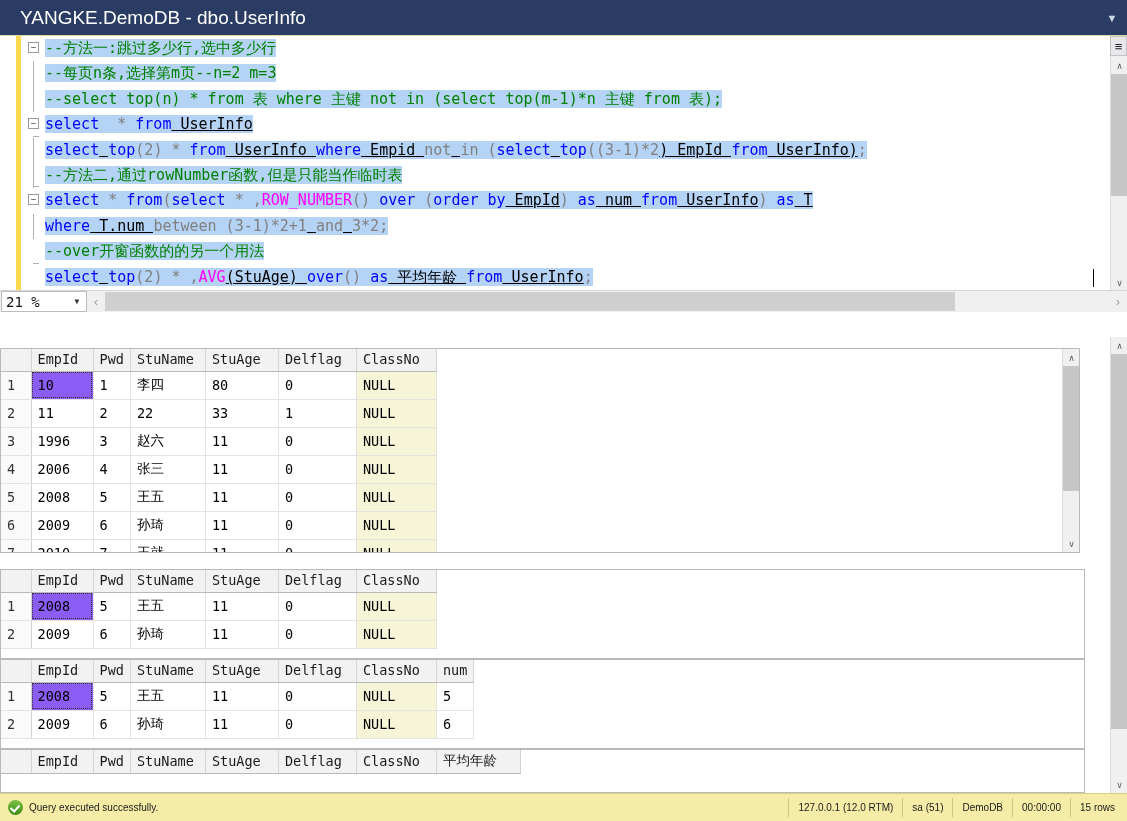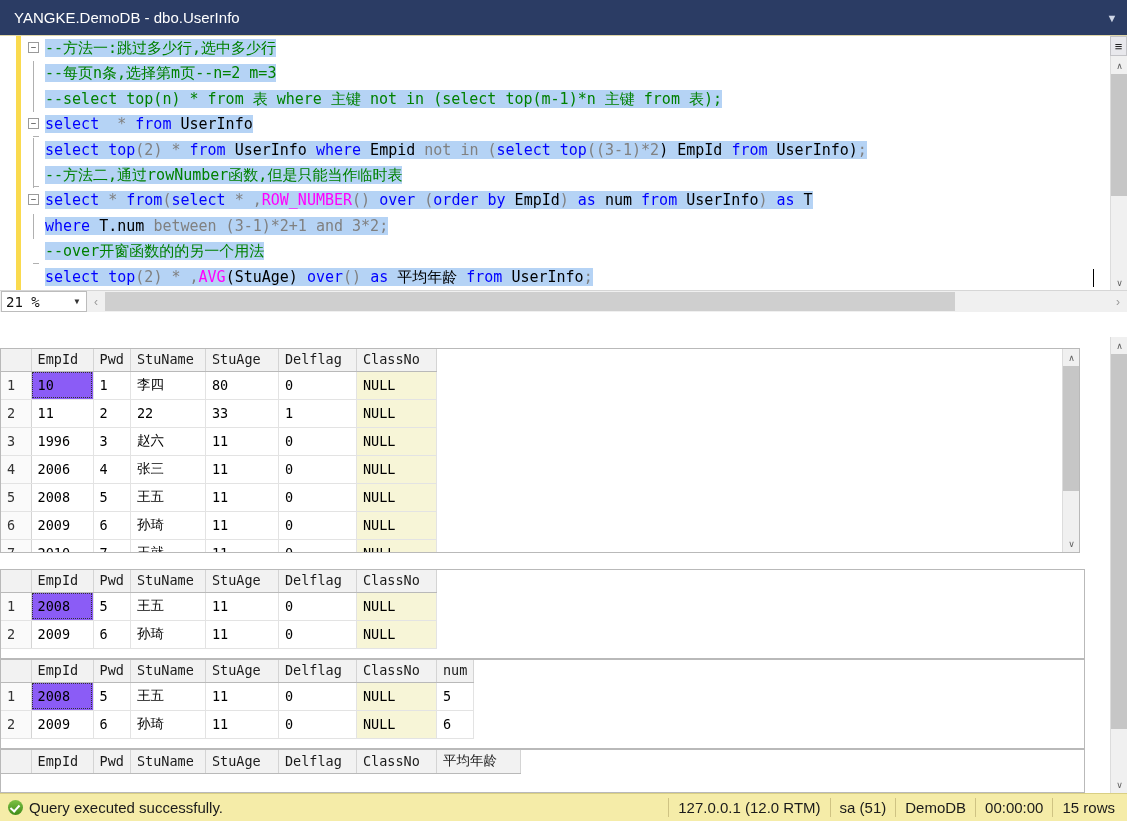--- a/index.html
+++ b/index.html
@@ -28,22 +28,22 @@
     cursor: default;
   }
   .tab.active {
     background: #fdf4d3;
     color: #1a1a1a;
     border-top: 2px solid #ffd14a;
   }
   .tab.inactive {
     color: #ffffff;
     background: transparent;
-    font-size: 15px;
-    padding-left: 14px;
+    font-size: 19px;
+    padding-left: 20px;
   }
   .tab-close {
     margin-left: 10px;
     font-size: 19px;
     color: #555;
     font-weight: 300;
     line-height: 1;
     cursor: pointer;
   }
   .tabbar-spacer { flex: 1 1 auto; }
@@ -80,21 +80,21 @@
     line-height: 25.4px;
     white-space: pre;
   }
   .cl { height: 25.4px; position: relative; }
   .cl .seg { }
   .sel   { background: #b5d3f5; }
   .k     { color: #0000ff; }          
   .cmt   { color: #008000; }          
   .fn    { color: #ff00ff; }          
   .gry   { color: #808080; }          
-  .txt   { color: #000000; }
+  .txt   { color: #000000; text-decoration: underline; }
   .num   { color: #808080; }
 
   
   .foldbox {
     position: absolute; left: 7px;
     width: 11px; height: 11px;
     border: 1px solid #9a9a9a; background: #fff;
     font-size: 9px; line-height: 9px; text-align: center;
     color: #444; font-family: "DejaVu Sans Mono", monospace;
     cursor: pointer;
@@ -263,21 +263,21 @@
     position: absolute; right: 0; top: 337px; width: 17px; height: 456px;
     background: #f0f0f0; border-left: 1px solid #dcdcdc;
   }
 
   
   .statusbar {
     position: absolute; left: 0; top: 793px; width: 1127px; height: 28px;
     background: #f5eca8;
     border-top: 1px solid #d9cf84;
     display: flex; align-items: center;
-    font-size: 15px; color: #1b1b1b;
+    font-size: 10px; color: #1b1b1b;
   }
   .st-ok-icon {
     width: 15px; height: 15px; border-radius: 50%;
     background: linear-gradient(#7cc144, #3e8b18);
     margin: 0 6px 0 8px;
     position: relative; flex: 0 0 auto;
   }
   .st-ok-icon::after {
     content: ""; position: absolute; left: 4px; top: 3px;
     width: 4px; height: 7px;

